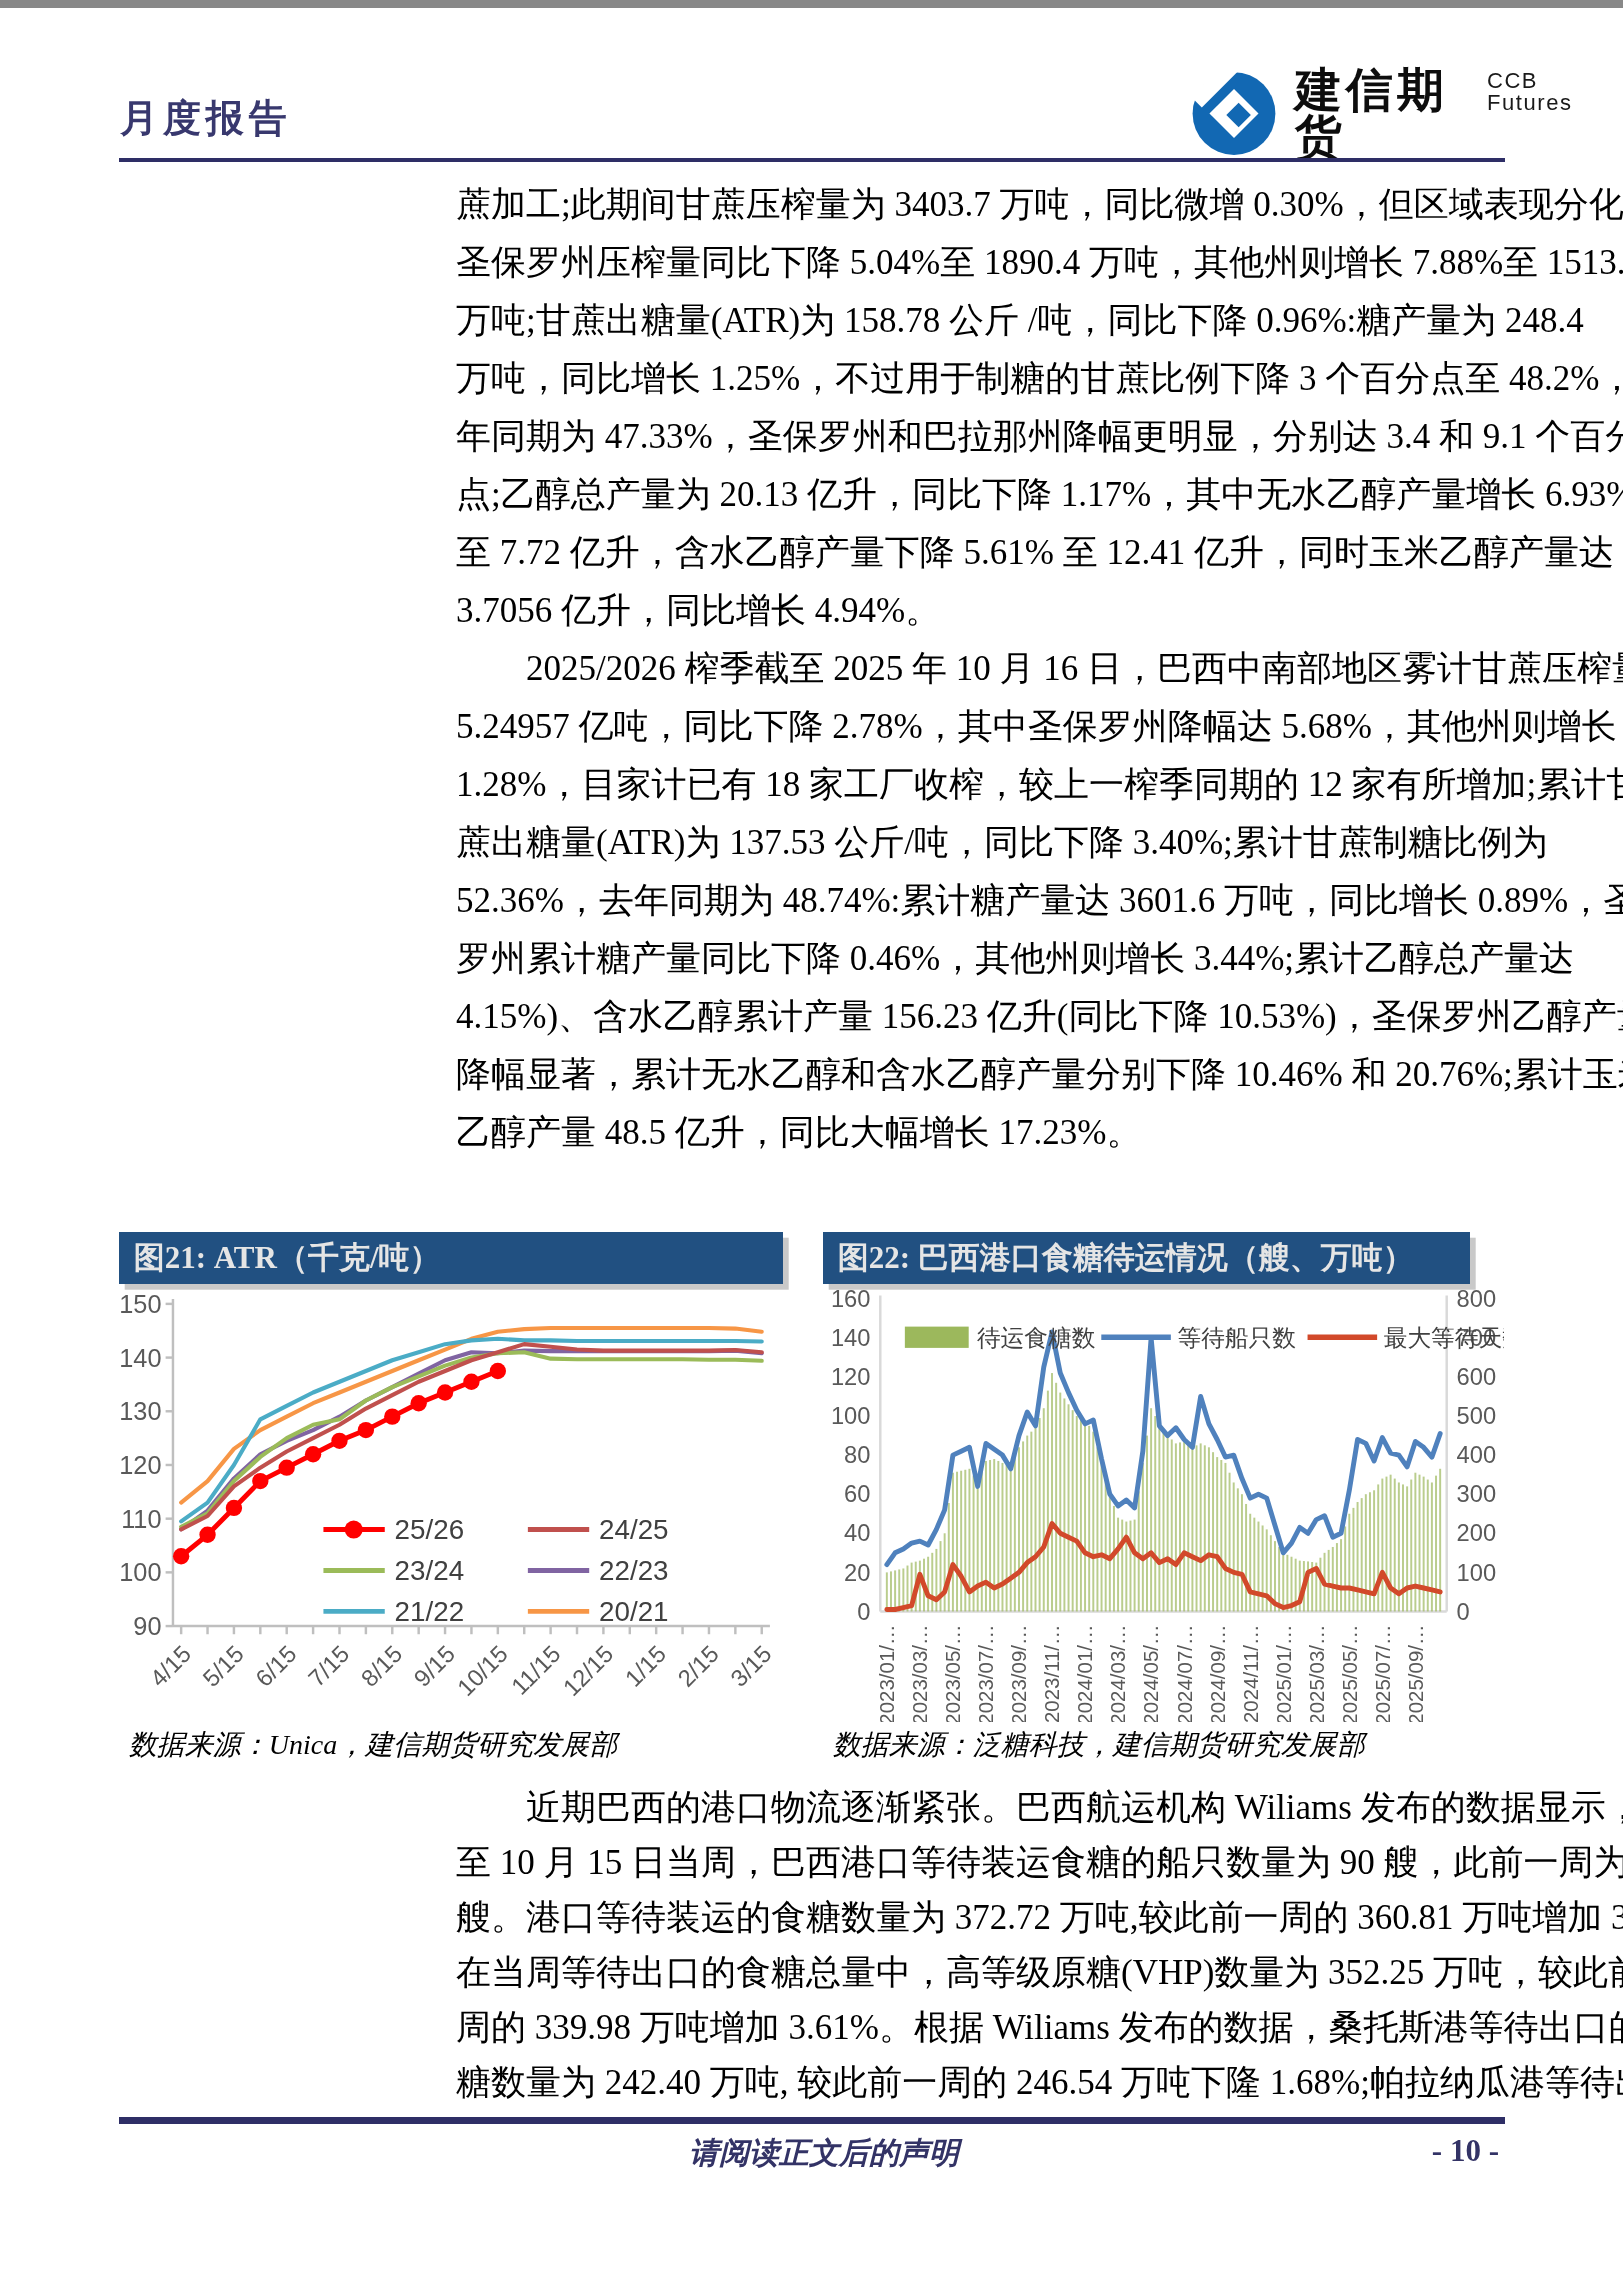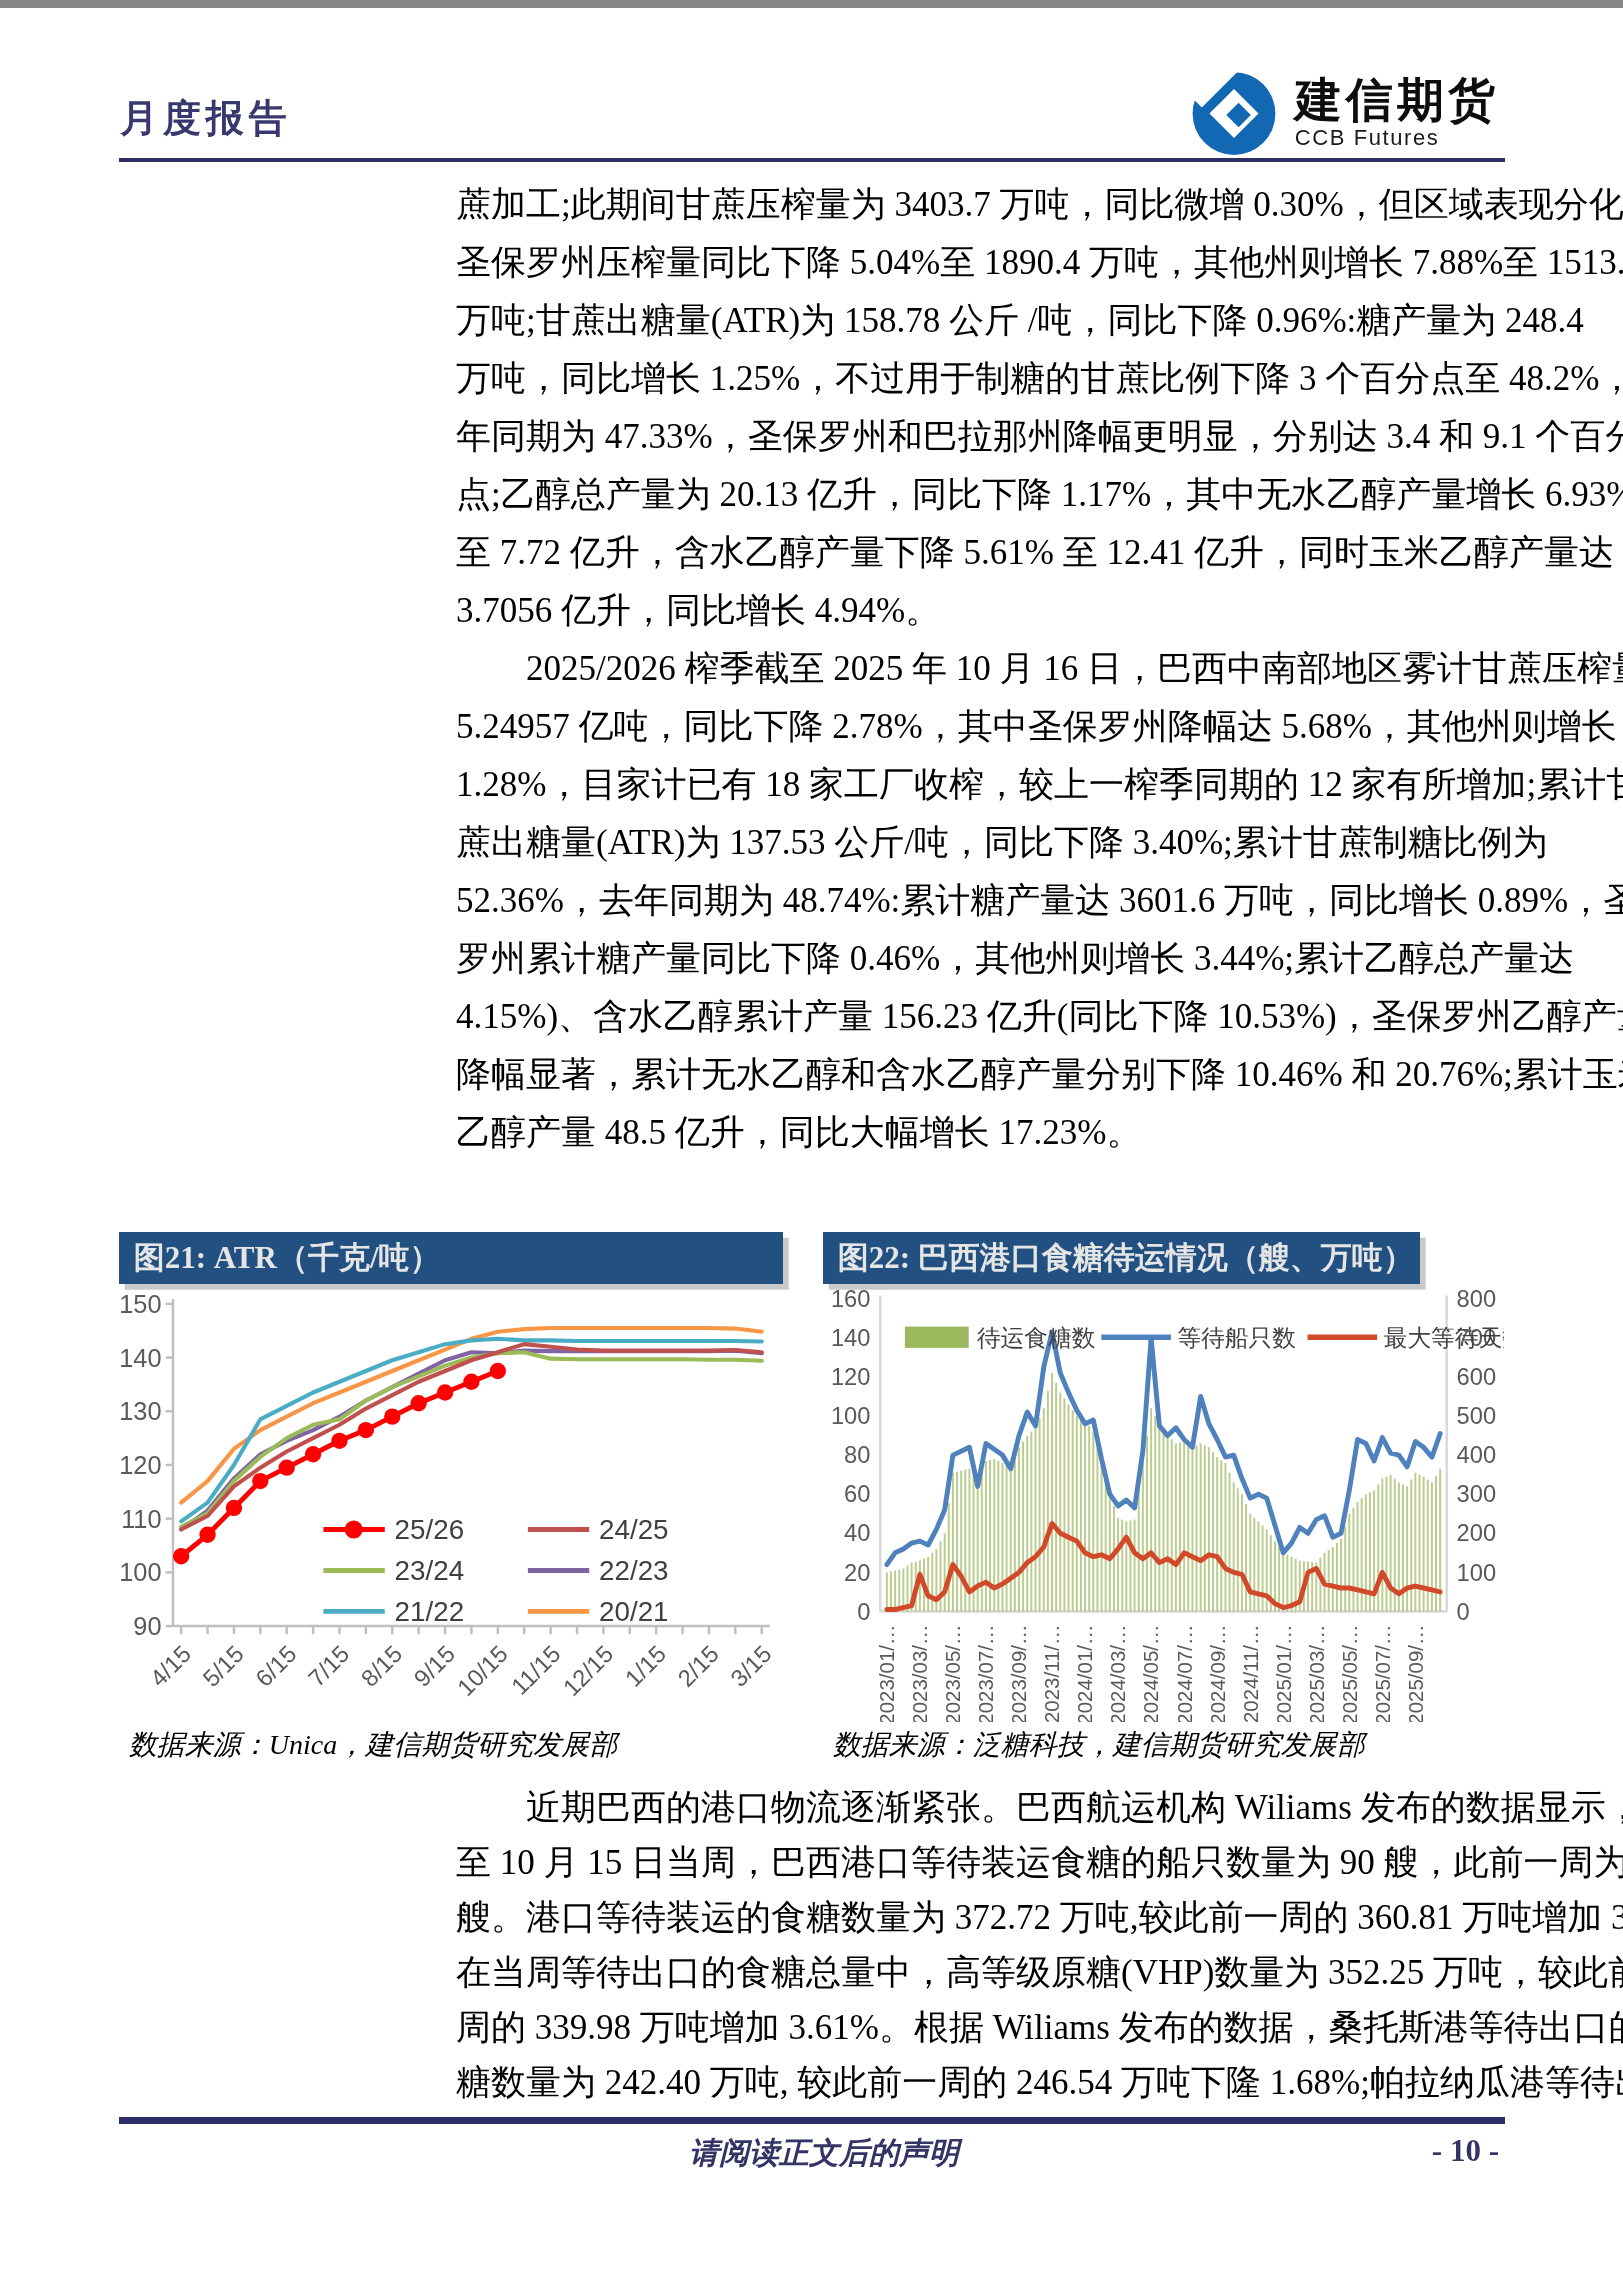--- a/index.html
+++ b/index.html
@@ -3,21 +3,21 @@
 <meta charset="utf-8">
 <style>
   html,body{margin:0;padding:0;background:#888;}
   .page{position:relative;width:1623px;height:2295px;background:#ffffff;margin:8px auto;
         font-family:"Liberation Serif","DejaVu Serif",serif;overflow:hidden;}
   
   .doc-type{position:absolute;left:120px;top:85px;font-size:38px;font-weight:bold;
             color:#38386E;letter-spacing:4.9px;}
   .header-rule{position:absolute;left:119px;top:150px;width:1386px;height:4.1px;background:#2E2E66;}
   .logo{position:absolute;left:1188px;top:54px;display:flex;align-items:center;gap:14.7px;}
-  .logo-text{display:flex;flex-direction:column;line-height:1;}
+  .logo-text{display:flex;flex-direction:row;line-height:1;}
   .brand-cn{font-size:47px;font-weight:900;color:#0d0d0d;letter-spacing:4.1px;
             font-family:"Liberation Sans","DejaVu Sans",sans-serif;}
   .brand-en{font-size:22px;color:#1a1a1a;margin-top:4.9px;letter-spacing:1.6px;
             font-family:"Liberation Sans","DejaVu Sans",sans-serif;}
   
   .bodycol{position:absolute;left:456px;width:1045px;color:#000;}
   .tline{font-size:35px;white-space:nowrap;text-align:justify;text-align-last:justify;}
   .tline.nojust{text-align-last:left;}
   
   .figure{position:absolute;top:1224px;}
@@ -169,21 +169,21 @@
         <line x1="500" y1="350" x2="575" y2="350" stroke="#8064A2" stroke-width="6"></line>
         <text x="587" y="362" font-size="34" fill="#404040">22/23</text>
         <line x1="250" y1="400" x2="325" y2="400" stroke="#4BACC6" stroke-width="6"></line>
         <text x="337" y="412" font-size="34" fill="#404040">21/22</text>
         <line x1="500" y1="400" x2="575" y2="400" stroke="#F79646" stroke-width="6"></line>
         <text x="587" y="412" font-size="34" fill="#404040">20/21</text>
       </svg>
     <div class="fig-source">数据来源：Unica，建信期货研究发展部</div>
   </div>
 
-  <div class="figure" style="left:823px;width:597px">
+  <div class="figure" style="left:823px;width:647px">
     <div class="fig-title">图22:  巴西港口食糖待运情况（艘、万吨）</div>
     <svg id="chart-port" class="fig-svg" width="681" height="438" viewBox="0 0 832 535">
         <line x1="70" y1="14" x2="70" y2="400" stroke="#D9D9D9" stroke-width="3"></line>
         <line x1="762" y1="14" x2="762" y2="400" stroke="#D9D9D9" stroke-width="3"></line>
         <line x1="70" y1="400" x2="762" y2="400" stroke="#D9D9D9" stroke-width="3"></line>
         <text x="58" y="410" text-anchor="end" font-size="29" fill="#595959">0</text>
         <text x="58" y="362.25" text-anchor="end" font-size="29" fill="#595959">20</text>
         <text x="58" y="314.5" text-anchor="end" font-size="29" fill="#595959">40</text>
         <text x="58" y="266.75" text-anchor="end" font-size="29" fill="#595959">60</text>
         <text x="58" y="219" text-anchor="end" font-size="29" fill="#595959">80</text>

